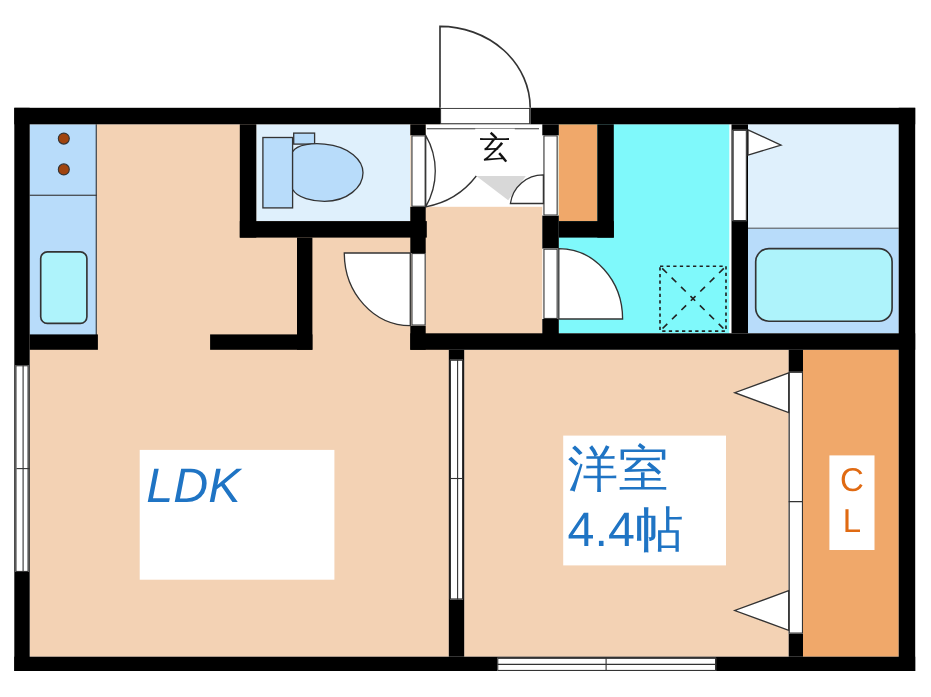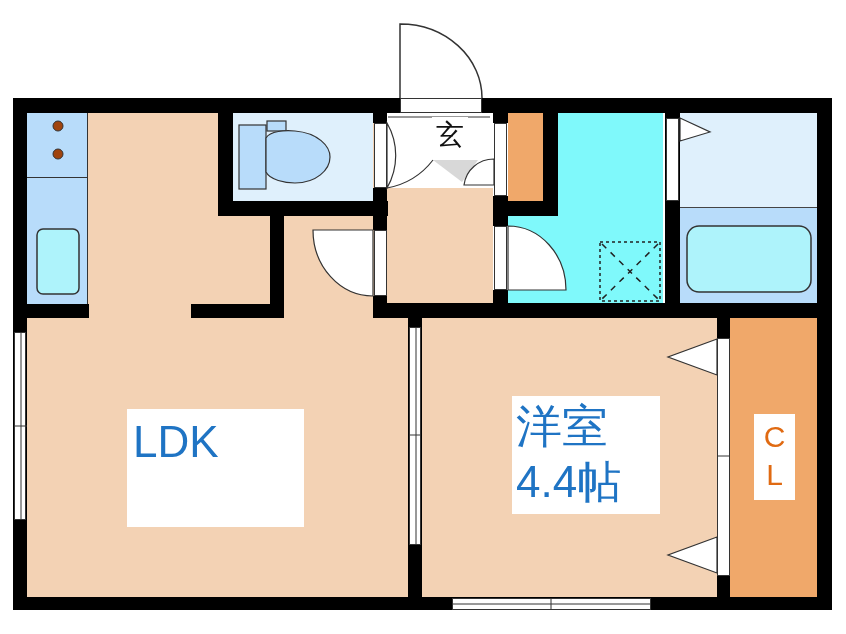--- a/index.html
+++ b/index.html
@@ -109,21 +109,21 @@
   <line x1="21" y1="332" x2="21" y2="520" stroke="#333" stroke-width="1"></line>
   <line x1="15" y1="426" x2="27" y2="426" stroke="#333" stroke-width="1"></line>
   <line x1="416" y1="327" x2="416" y2="545" stroke="#333" stroke-width="1"></line>
   <line x1="409" y1="435" x2="421" y2="435" stroke="#333" stroke-width="1"></line>
   <line x1="452" y1="604" x2="651" y2="604" stroke="#333" stroke-width="1"></line>
   <line x1="551" y1="598" x2="551" y2="610" stroke="#333" stroke-width="1"></line>
 </svg>
 
 <div class="room-label" style="left:432px;top:117px;width:36px;height:40px;background:#fff;color:#111;font-size:28px;text-align:center;line-height:36px;">玄</div>
 
-<div class="room-label" style="left:127px;top:409px;width:177px;height:118px;padding:8px 0 0 6px;box-sizing:border-box;">
+<div class="room-label" style="left:127px;top:409px;width:177px;height:118px;padding:8px 0 0 6px;box-sizing:border-box;font-style:italic;">
   <div style="font-size:44px;line-height:50px;">LDK</div>
 </div>
 
 <div class="room-label" style="left:512px;top:396px;width:148px;height:118px;padding:2px 0 17px 4px;box-sizing:border-box;">
   <div style="font-size:46px;line-height:56px;">洋室</div>
   <div style="font-size:44px;line-height:56px;">4.4帖</div>
 </div>
 
 <div class="room-label" style="left:754px;top:414px;width:41px;height:86px;color:#e06a12;text-align:center;padding-top:4px;box-sizing:border-box;">
   <div style="font-size:30px;line-height:38px;">C</div>

